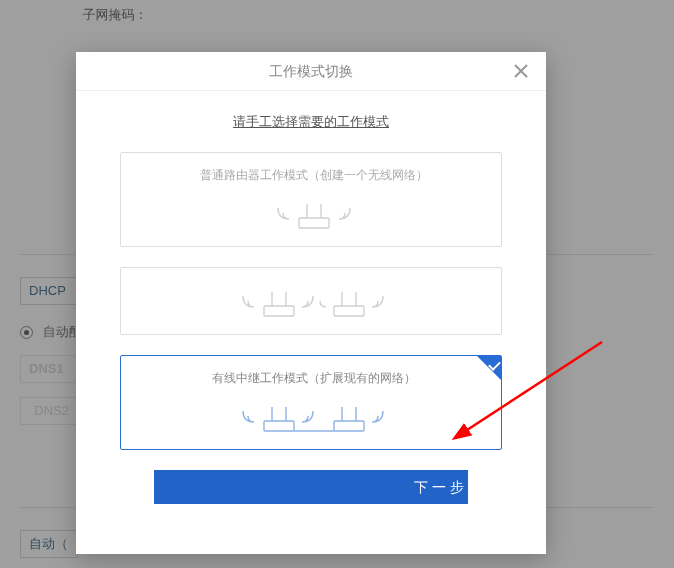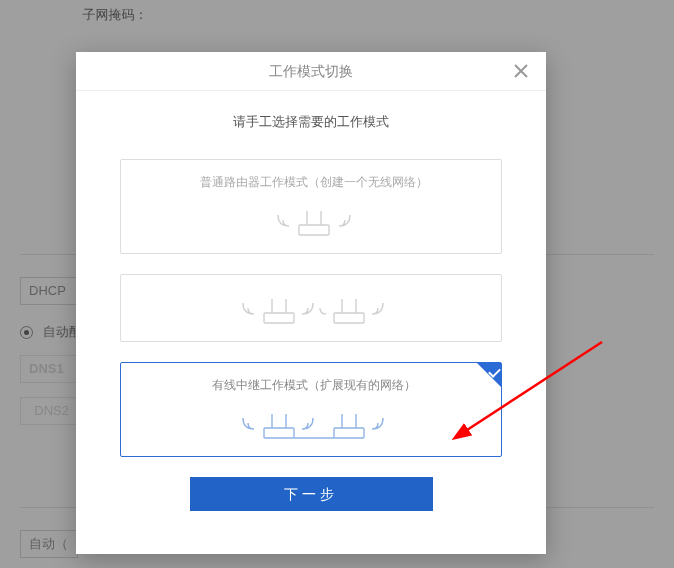--- a/index.html
+++ b/index.html
@@ -1,39 +1,39 @@
 <!DOCTYPE html>
 <html><head>
 <meta charset="utf-8">
 <style>
   html,body{margin:0;padding:0;width:674px;height:568px;font-family:"Microsoft YaHei","PingFang SC",Arial,sans-serif;font-size:13px;color:#555;background:#fff;overflow:hidden;}
   .bg{width:100%;height:100%;background:#fff;padding:0 20px;box-sizing:border-box;}
   .bg-row{height:30px;line-height:30px;color:#333;font-size:13px;}
   .bg-label{display:inline-block;width:70px;text-align:center;margin-left:60px;}
-  .bg-input-like{display:inline-block;border:1px solid #ccc;height:26px;line-height:26px;padding:0 8px;color:#737373;margin-top:4px;margin-bottom:4px;min-width:40px;}
+  .bg-input-like{display:inline-block;border:1px solid #ccc;height:26px;line-height:26px;padding:0 8px;color:#0c4a6e;margin-top:4px;margin-bottom:4px;min-width:40px;}
   .bg-radio{display:inline-block;width:11px;height:11px;border:1px solid #666;border-radius:50%;margin-right:6px;vertical-align:middle;position:relative;}
   .bg-radio.checked::after{content:"";position:absolute;width:5px;height:5px;background:#333;border-radius:50%;top:3px;left:3px;}
   hr.sep{border:none;border-top:1px solid #ddd;margin:18px 0;}
 
   .overlay{position:absolute;inset:0;background:rgba(80,80,80,.55);}
   .modal{position:absolute;left:76px;top:52px;width:470px;height:502px;background:#fff;box-shadow:0 6px 24px rgba(0,0,0,.25);}
   .modal-header{height:38px;line-height:38px;text-align:center;font-size:14px;color:#888;border-bottom:1px solid #eee;position:relative;}
   .modal-close{position:absolute;right:10px;top:0;height:38px;width:30px;display:flex;align-items:center;justify-content:center;cursor:pointer;}
   .modal-close svg{width:16px;height:16px;stroke:#999;stroke-width:2;}
   .modal-body{padding:22px 44px 18px 44px;text-align:center;}
-  .subtitle{font-size:13px;color:#555;margin-bottom:28px;}
+  .subtitle{font-size:13px;color:#555;margin-bottom:21px;text-decoration:underline;}
 
   .opt{border:1px solid #ddd;border-radius:2px;padding:14px 4px 12px 10px;margin-bottom:20px;position:relative;cursor:pointer;}
   .opt-label{font-size:12px;color:#aaa;margin-bottom:10px;}
   .opt svg{display:block;margin:0 auto;}
   .opt.selected{border:1px solid #2a6bd6;}
   .opt.selected .corner{position:absolute;top:0;right:0;width:0;height:0;border-top:24px solid #2a6bd6;border-left:24px solid transparent;}
   .opt.selected .corner::after{content:"";position:absolute;top:-21px;right:3px;width:5px;height:9px;border-right:2px solid #fff;border-bottom:2px solid #fff;transform:rotate(45deg);}
 
-  .next-btn{display:block;width:243px;height:34px;line-height:34px;margin:2px auto 0 auto;background:#2163c7;color:#fff;font-size:14px;letter-spacing:4px;cursor:pointer;}
+  .next-btn{display:block;width:314px;height:34px;line-height:34px;margin:2px auto 0 auto;background:#2163c7;color:#fff;font-size:14px;letter-spacing:4px;cursor:pointer;text-align:right;}
 
   .arrow{position:absolute;pointer-events:none;}
 </style>
 </head>
 <body>
 
 <div class="bg">
   <div class="bg-row"><span class="bg-label">子网掩码：</span></div>
   <div class="bg-row" style="margin-top:16px;"><span class="bg-label">默认网关：</span></div>
   <div class="bg-row" style="margin-top:40px;"><span class="bg-label" style="margin-left:60px;">IP</span></div>

